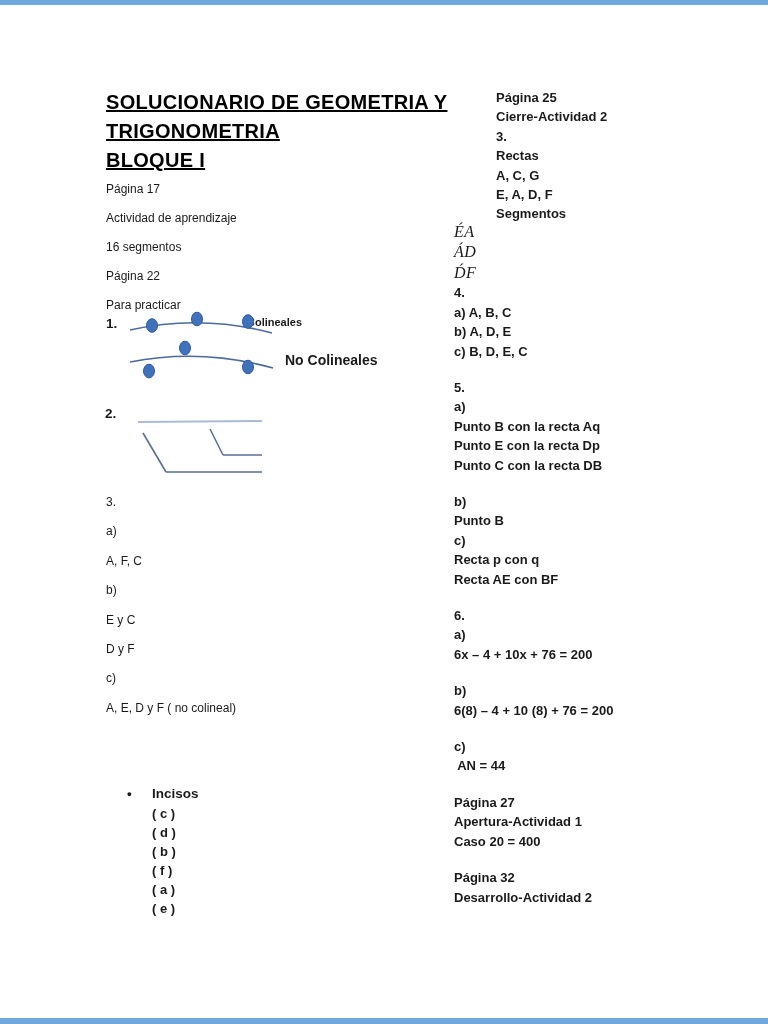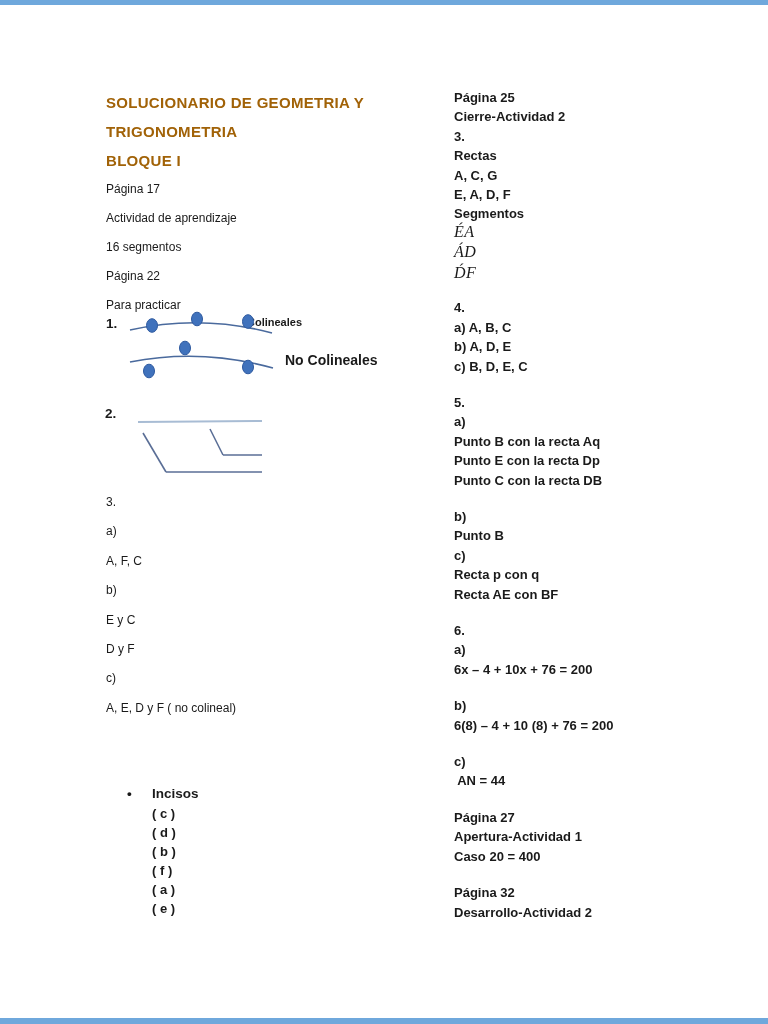--- a/index.html
+++ b/index.html
@@ -8,22 +8,22 @@
     font-family:"Liberation Sans","DejaVu Sans",sans-serif;
     color:#1a1a1a;overflow:hidden;
   }
   .edge-bar{position:absolute;left:0;width:768px;background:#6fa8dc;}
   .edge-bar.top{top:0;height:5px;}
   .edge-bar.bottom{bottom:0;height:6px;}
 
   
   .col-left{position:absolute;left:106px;top:88px;width:345px;}
   .heading{
-    color:#a16207;font-weight:bold;font-size:15px;line-height:29px;
-    letter-spacing:.3px;
+    color:#000000;font-weight:bold;font-size:20px;line-height:29px;
+    text-decoration:underline;letter-spacing:.3px;
   }
   .lline{font-weight:normal;font-size:12px;line-height:29px;white-space:pre;}
   .block3{position:absolute;left:106px;top:488px;width:345px;}
   .block3 .lline{line-height:29.4px;}
 
   .item-num{position:absolute;font-weight:bold;font-size:13.5px;}
   #item1{left:106px;top:316px;}
   #item2{left:105px;top:406px;}
   #label-colineales{position:absolute;left:247px;top:292px;font-weight:bold;font-size:11px;margin-top:24px;}
   #label-nocolineales{position:absolute;left:285px;top:352px;font-weight:bold;font-size:14px;}
@@ -38,21 +38,21 @@
 
   
   .col-right{position:absolute;left:454px;top:88px;width:300px;}
   .rgroup{margin:0 0 17px 0;}
   .rline{font-weight:bold;font-size:13px;line-height:19.4px;white-space:pre;}
   .seg{
     font-family:"Liberation Serif","DejaVu Serif",serif;
     font-style:italic;font-weight:normal;font-size:16px;line-height:20.5px;
     letter-spacing:.5px;
   }
-  .rgroup.segments{margin-top:-2px;margin-bottom:15px;}
+  .rgroup.segments{margin-top:-2px;margin-bottom:0;}
 </style>
 </head>
 <body>
 
 <div class="edge-bar top"></div>
 <div class="edge-bar bottom"></div>
 
 <div class="col-left">
   <div class="heading">SOLUCIONARIO DE GEOMETRIA Y</div>
   <div class="heading">TRIGONOMETRIA</div>
@@ -108,21 +108,21 @@
     <div class="bitem">( c )</div>
     <div class="bitem">( d )</div>
     <div class="bitem">( b )</div>
     <div class="bitem">( f )</div>
     <div class="bitem">( a )</div>
     <div class="bitem">( e )</div>
   </div>
 </div>
 
 <div class="col-right">
-  <div class="rgroup" style="margin-bottom:0;">
+  <div class="rgroup" style="margin-bottom:0;margin-left:42px;">
     <div class="rline">Página 25</div>
     <div class="rline">Cierre-Actividad 2</div>
     <div class="rline">3.</div>
     <div class="rline">Rectas</div>
     <div class="rline">A, C, G</div>
     <div class="rline">E, A, D, F</div>
     <div class="rline">Segmentos</div>
   </div>
   <div class="rgroup segments">
     <div class="seg">ÉA</div>

